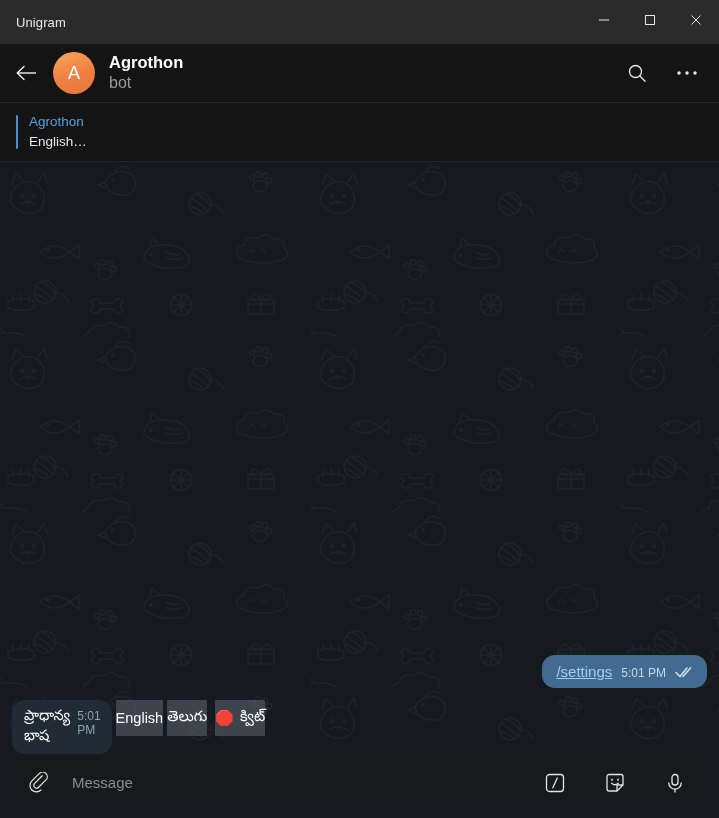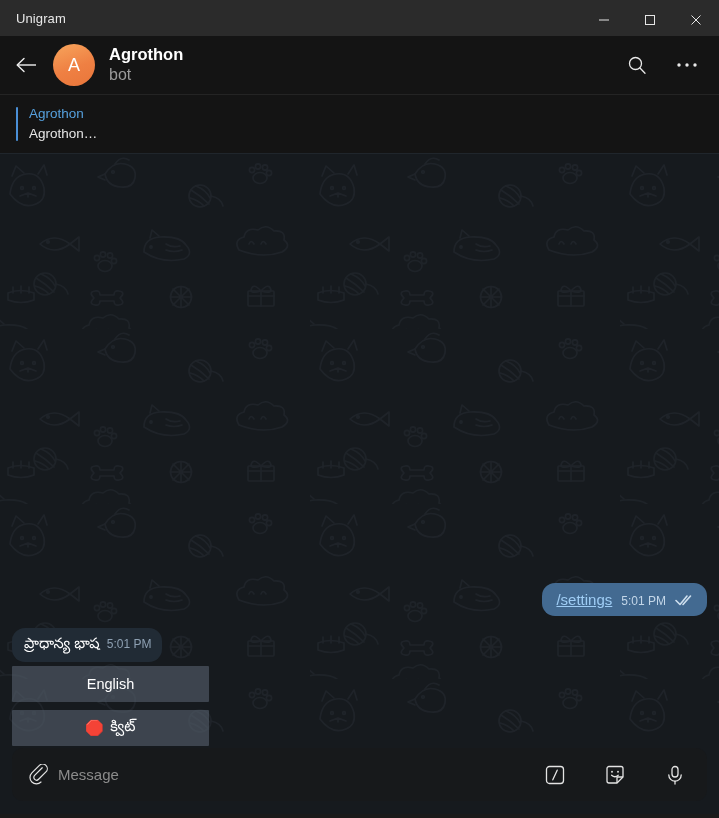--- a/index.html
+++ b/index.html
@@ -5,21 +5,21 @@
   * { margin:0; padding:0; box-sizing:border-box; }
   html,body {
     width:719px; height:818px;
     background:#1a1a1a;
     font-family:"Liberation Sans", sans-serif;
     overflow:hidden;
   }
 
   
   .titlebar{
-    height:36px; background:#2b2b2b;
+    height:44px; background:#2b2b2b;
     display:flex; align-items:center;
     position:relative;
   }
   .titlebar-title{
     font-size:13px; color:#e8e8e8; padding-left:16px;
     letter-spacing:.1px;
   }
   .window-controls{
     position:absolute; right:0; top:0; height:40px;
     display:flex;
@@ -105,21 +105,21 @@
   }
   .cmd-link{
     font-size:15px; color:#9fcdf5;
     text-decoration:underline; cursor:pointer;
   }
   .out-time{ font-size:12px; color:#c3d6e8; }
   .ticks{ display:inline-flex; align-self:center; }
 
   
   .row-in{ display:flex; justify-content:flex-start; }
-  .kb-group{ width:197px; display:flex; flex-direction:column; gap:4px; }
+  .kb-group{ width:197px; display:flex; flex-direction:row; gap:4px; }
   .bubble-in{
     background:#212b35;
     border-radius:13px;
     padding:7px 11px 7px 12px;
     display:flex; align-items:baseline; gap:7px;
     align-self:flex-start;
   }
   .in-text{ font-size:14.5px; color:#ffffff; }
   .in-time{ font-size:12px; color:#8ea0b2; }
 
@@ -153,20 +153,21 @@
   }
   .comp-icon{
     width:36px; height:36px; border-radius:50%;
     display:flex; align-items:center; justify-content:center;
     cursor:pointer; flex:0 0 36px;
   }
   .msg-input{
     flex:1 1 auto;
     background:transparent; border:none; outline:none;
     color:#737373; font-size:15px;
+    margin-left:14px;
     font-family:"Liberation Sans", sans-serif;
   }
   .msg-input::placeholder{ color:#8b8b8b; }
   .comp-right{ display:flex; align-items:center; gap:24px; margin-left:10px; }
 </style>
 </head>
 <body>
 
 <div class="titlebar">
   <div class="titlebar-title">Unigram</div>
@@ -216,21 +217,21 @@
         <circle cx="19" cy="3" r="1.7" fill="#e9e9e9"></circle>
       </svg>
     </div>
   </div>
 </div>
 
 <div class="pinned">
   <div class="pin-bar"></div>
   <div class="pin-body">
     <div class="pin-title">Agrothon</div>
-    <div class="pin-text">Agrothon…</div>
+    <div class="pin-text">English…</div>
   </div>
 </div>
 
 <div class="chat-area">
 
   <svg class="pattern" width="719" height="600" viewBox="0 0 719 600" preserveAspectRatio="xMidYMid slice">
     <defs>
       <g id="doodle-set" fill="none" stroke="#2a3038" stroke-width="1.6" stroke-linecap="round" stroke-linejoin="round">
 
         <g transform="translate(10,18)">
@@ -329,20 +330,23 @@
 
         <div class="bubble-in">
           <span class="in-text">ప్రాధాన్య భాష</span>
           <span class="in-time">5:01 PM</span>
         </div>
 
         <div class="kb-row">
           <button class="kb-btn">
             <span>English</span>
           </button>
+          <button class="kb-btn">
+            <span>తెలుగు</span>
+          </button>
         </div>
 
         <div class="kb-row">
         </div>
 
         <div class="kb-row">
           <button class="kb-btn">
             <span class="kb-emoji">🛑</span>
             <span>క్విట్</span>
           </button>

